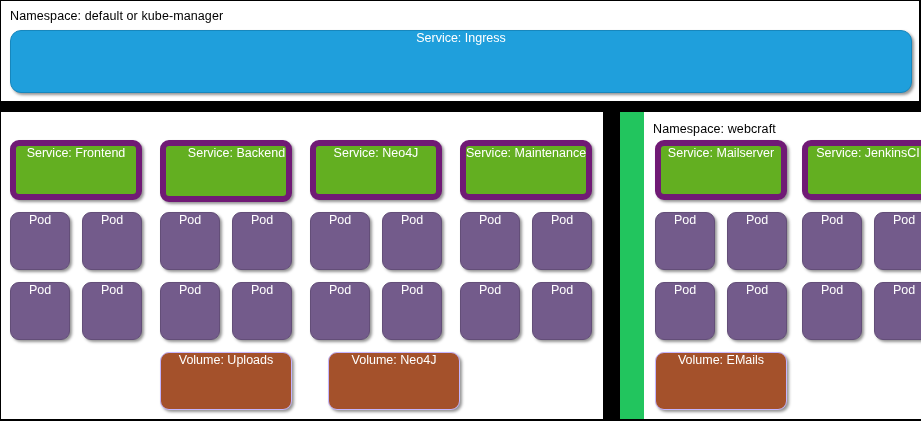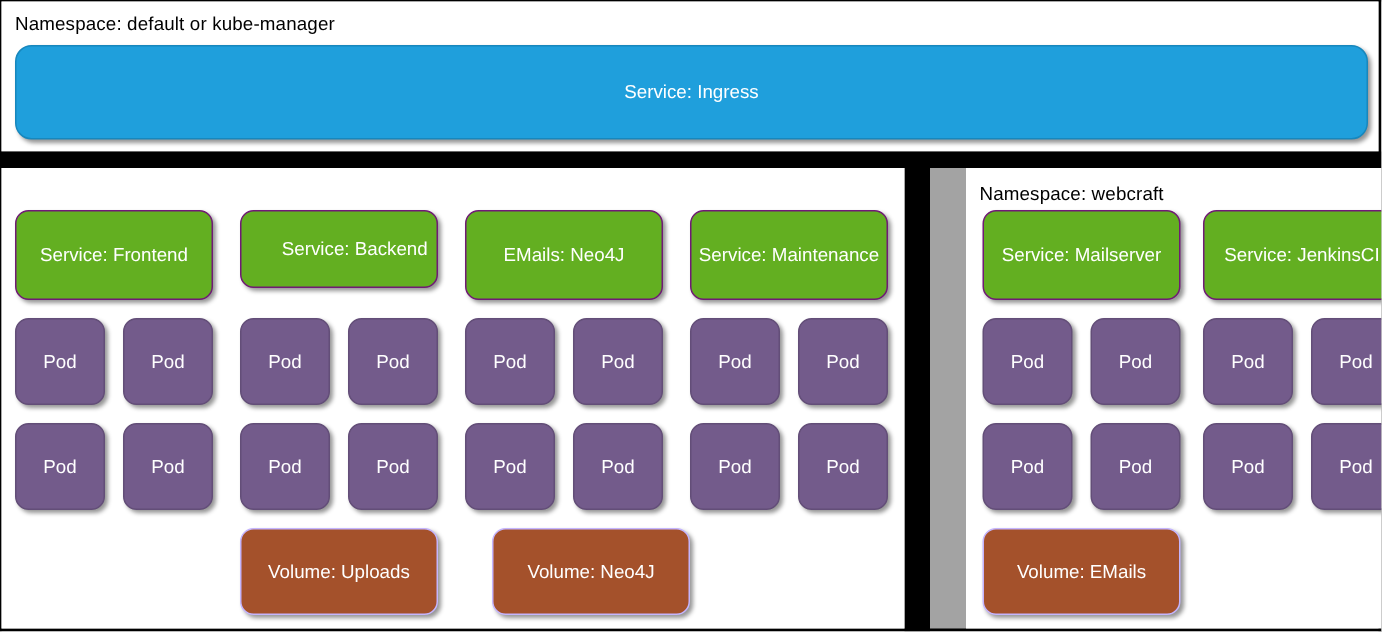--- a/index.html
+++ b/index.html
@@ -8,21 +8,21 @@
     background: #ffffff;
   }
   body {
     font-family: "Liberation Sans", sans-serif;
   }
 
   #diagram {
     position: relative;
     width: 921px;
     height: 421px;
-    background: #a3a3a3;
+    background: #22c55e;
     overflow: hidden;
     box-sizing: border-box;
   }
 
   
   .frame-line {
     position: absolute;
     background: #000000;
   }
 
@@ -54,21 +54,21 @@
     white-space: nowrap;
     letter-spacing: 0.1px;
   }
 
   
   .node {
     position: absolute;
     box-sizing: border-box;
     border-radius: 9px;
     display: flex;
-    align-items: center;
+    align-items: flex-start;
     justify-content: center;
     color: #ffffff;
     text-align: center;
     box-shadow: 2px 2px 3px rgba(0,0,0,0.42);
     overflow: hidden;
   }
   .node-label {
     font-size: 12.5px;
     line-height: 15px;
     color: #ffffff;
@@ -76,21 +76,21 @@
     white-space: nowrap;
   }
 
   .node.ingress {
     background: #1f9fdc;
     border: 1px solid #1787bd;
     border-radius: 11px;
   }
   .node.service {
     background: #63af21;
-    border: 1px solid #701a75;
+    border: 6px solid #701a75;
   }
   .node.pod {
     background: #735b8b;
     border: 1px solid #634e78;
   }
   .node.volume {
     background: #a4512b;
     border: 1px solid #c4b5fd;
   }
 </style>
@@ -127,41 +127,41 @@
     <div class="node pod" style="left:81px;top:100px;width:60px;height:58px;">
       <span class="node-label">Pod</span>
     </div>
     <div class="node pod" style="left:9px;top:170px;width:60px;height:58px;">
       <span class="node-label">Pod</span>
     </div>
     <div class="node pod" style="left:81px;top:170px;width:60px;height:58px;">
       <span class="node-label">Pod</span>
     </div>
 
-    <div class="node service" style="left:159px;top:28px;width:132px;height:52px;padding-left:21px;">
+    <div class="node service" style="left:159px;top:28px;width:132px;height:62px;padding-left:21px;">
       <span class="node-label">Service: Backend</span>
     </div>
     <div class="node pod" style="left:159px;top:100px;width:60px;height:58px;">
       <span class="node-label">Pod</span>
     </div>
     <div class="node pod" style="left:231px;top:100px;width:60px;height:58px;">
       <span class="node-label">Pod</span>
     </div>
     <div class="node pod" style="left:159px;top:170px;width:60px;height:58px;">
       <span class="node-label">Pod</span>
     </div>
     <div class="node pod" style="left:231px;top:170px;width:60px;height:58px;">
       <span class="node-label">Pod</span>
     </div>
     <div class="node volume" style="left:159px;top:240px;width:132px;height:58px;">
       <span class="node-label">Volume: Uploads</span>
     </div>
 
     <div class="node service" style="left:309px;top:28px;width:132px;height:60px;">
-      <span class="node-label">EMails: Neo4J</span>
+      <span class="node-label">Service: Neo4J</span>
     </div>
     <div class="node pod" style="left:309px;top:100px;width:60px;height:58px;">
       <span class="node-label">Pod</span>
     </div>
     <div class="node pod" style="left:381px;top:100px;width:60px;height:58px;">
       <span class="node-label">Pod</span>
     </div>
     <div class="node pod" style="left:309px;top:170px;width:60px;height:58px;">
       <span class="node-label">Pod</span>
     </div>

